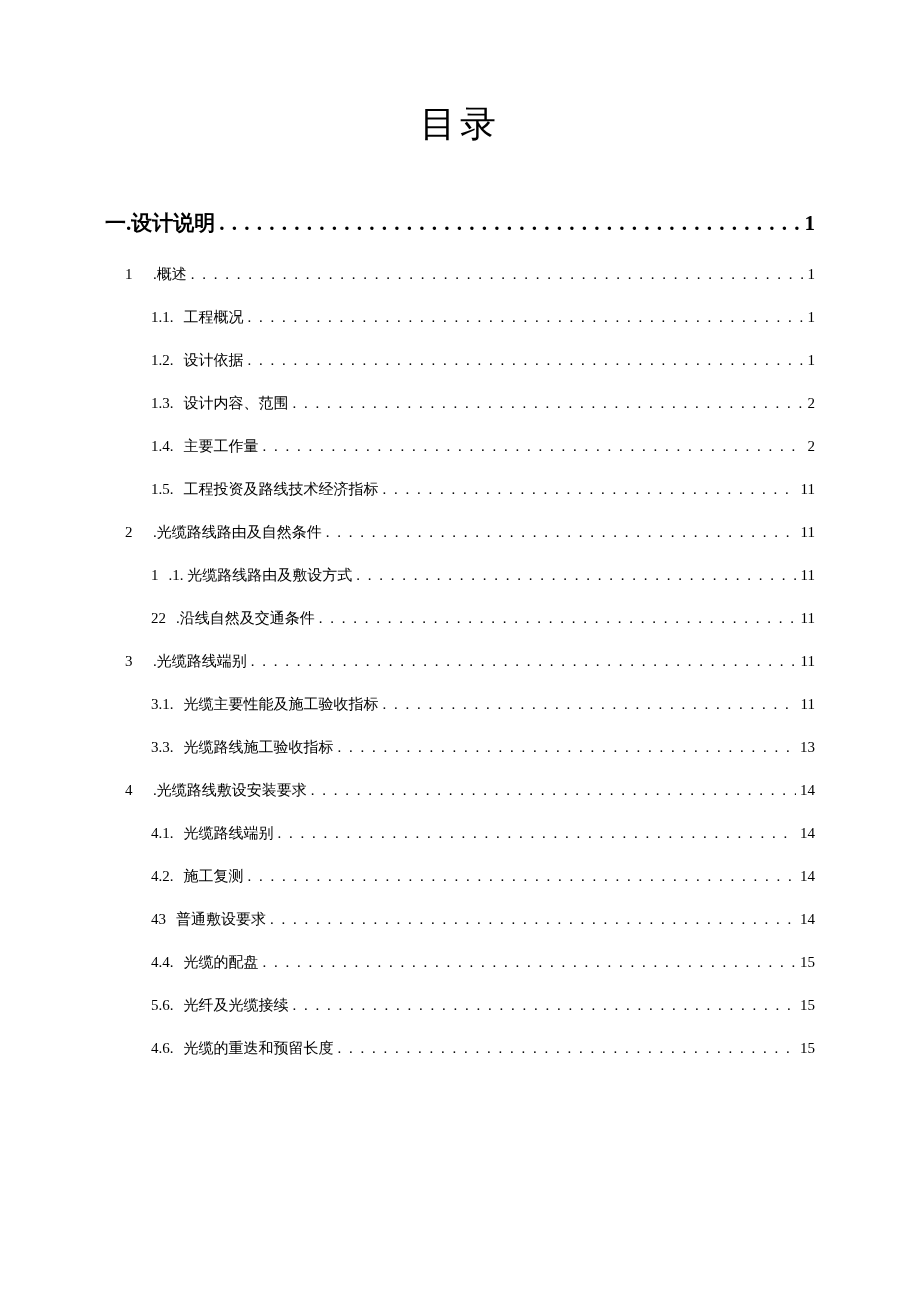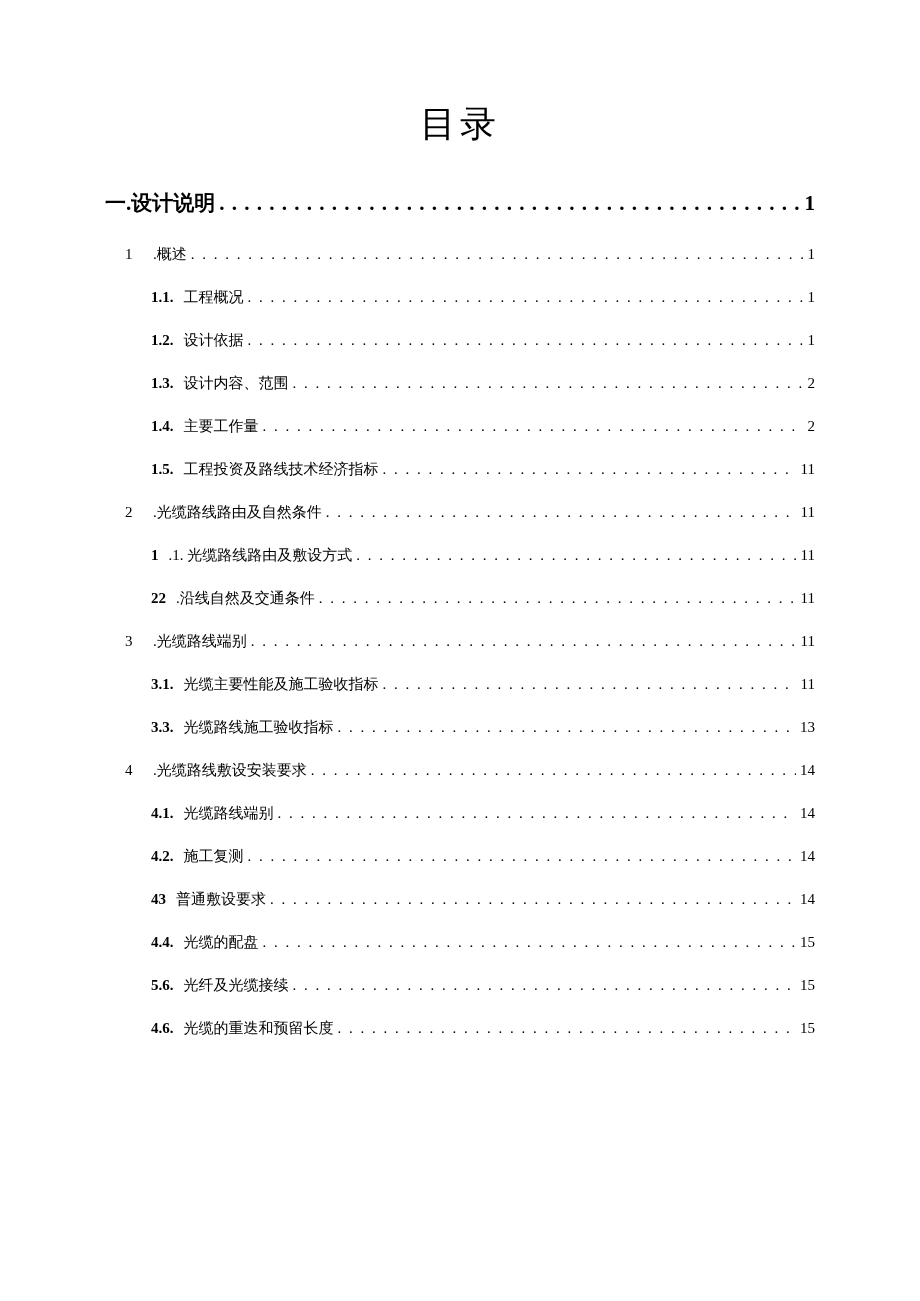--- a/index.html
+++ b/index.html
@@ -12,21 +12,21 @@
       font-family: "SimSun", "宋体", serif;
       width: 920px;
       height: 1301px;
       padding: 100px 105px 60px 105px;
       color: #000;
     }
     .title {
       text-align: center;
       font-size: 36px;
       font-weight: normal;
-      margin-bottom: 40px;
+      margin-bottom: 60px;
       letter-spacing: 4px;
     }
     .toc-line {
       display: flex;
       align-items: baseline;
       white-space: nowrap;
       overflow: hidden;
     }
     .toc-num {
       flex-shrink: 0;
@@ -70,21 +70,20 @@
       margin-right: 8px;
     }
     .level-3 {
       font-size: 15px;
       font-weight: normal;
       margin-bottom: 24px;
       margin-left: 46px;
     }
     .level-3 .toc-num {
       margin-right: 10px;
-      font-weight: bold;
     }
   </style>
 </head>
 <body>
 
 <h1 class="title">目录</h1>
 
 <div id="toc-container">
     <div class="toc-line level-1">
       <span class="toc-num">一. </span>

